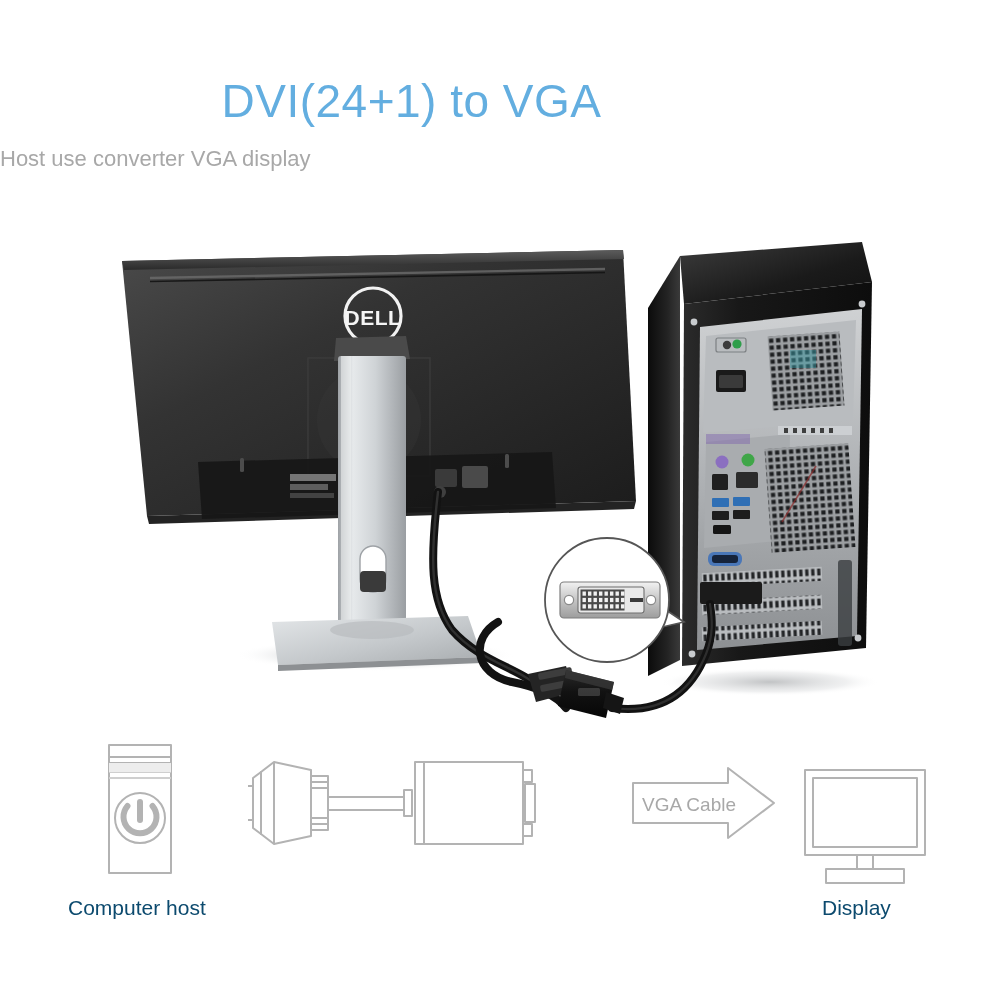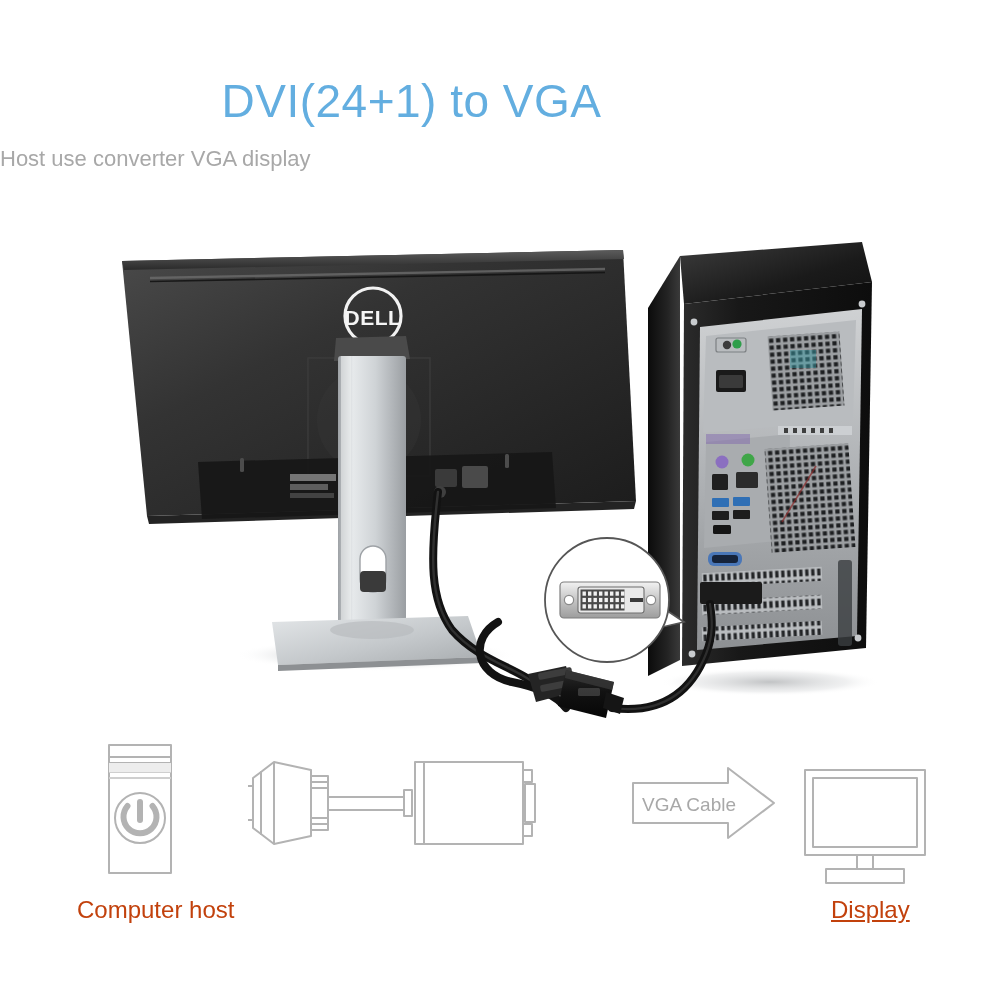--- a/index.html
+++ b/index.html
@@ -56,27 +56,26 @@
     position: absolute;
     left: 0; top: 730px;
     width: 1001px;
     height: 215px;
     margin-left: 12px;
   }
   #lineart-stage svg { display: block; }
 
   .label-text {
     position: absolute;
-    font-size: 24px;
-    color: #c2410c;
+    font-size: 21px;
+    color: #0c4a6e;
     white-space: nowrap;
-    margin-left: 9px;
   }
   #label-host  { left: 68px;  top: 896px; }
-  #label-disp  { left: 822px; top: 896px; text-decoration: underline; }
+  #label-disp  { left: 822px; top: 896px; }
 </style>
 </head>
 <body>
 
 <div id="page">
 
   <div id="title">DVI(24+1) to VGA</div>
   <div id="subtitle">Host use converter VGA display</div>
 
   <div id="photo-stage">

